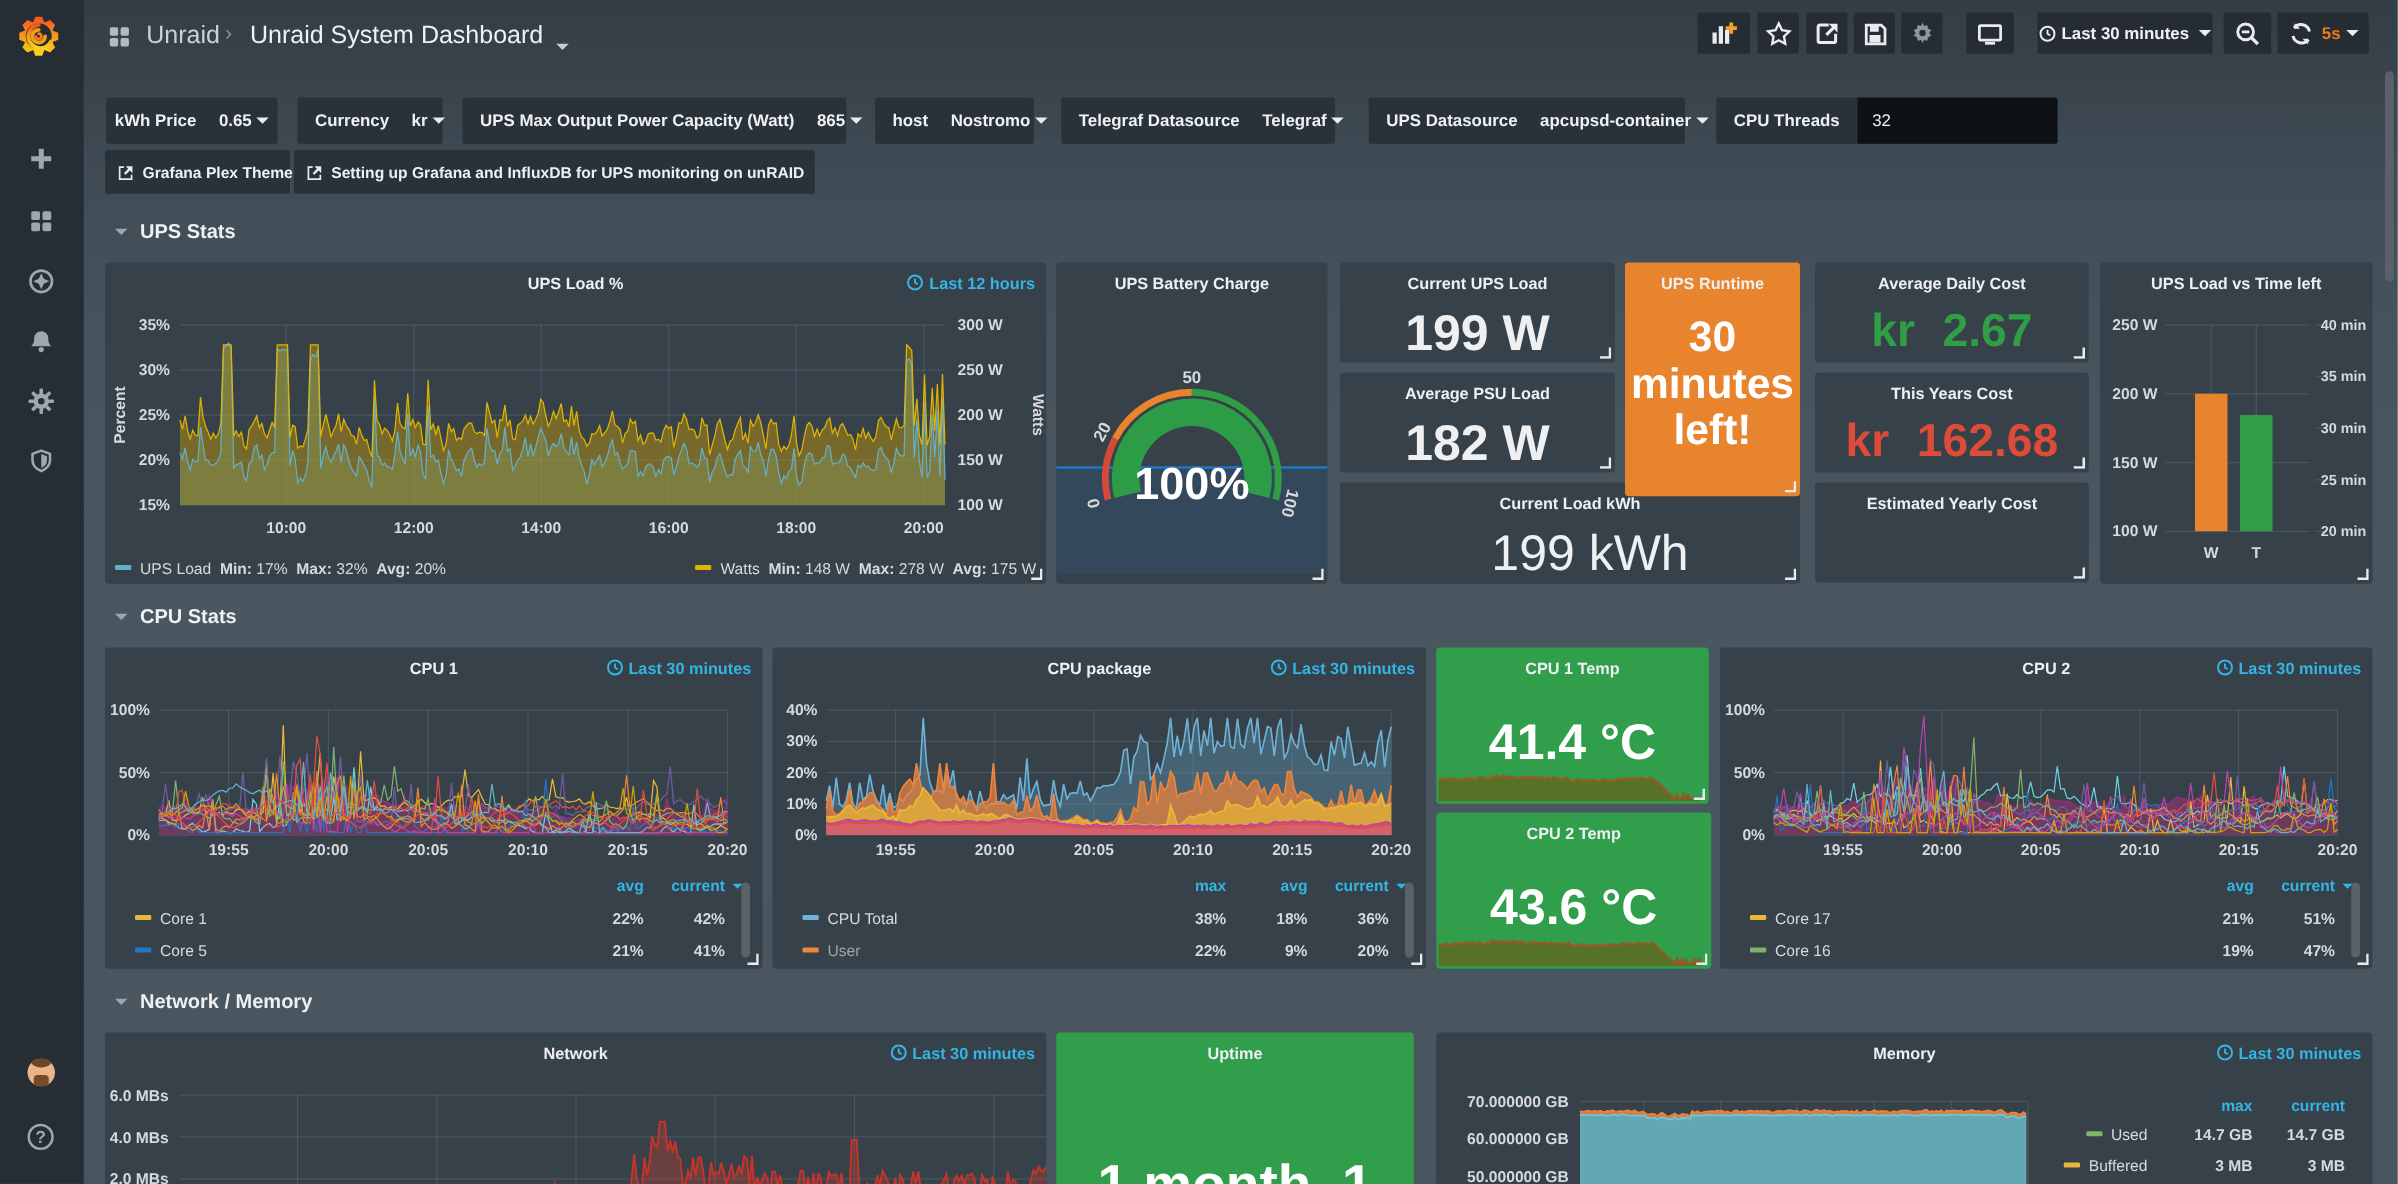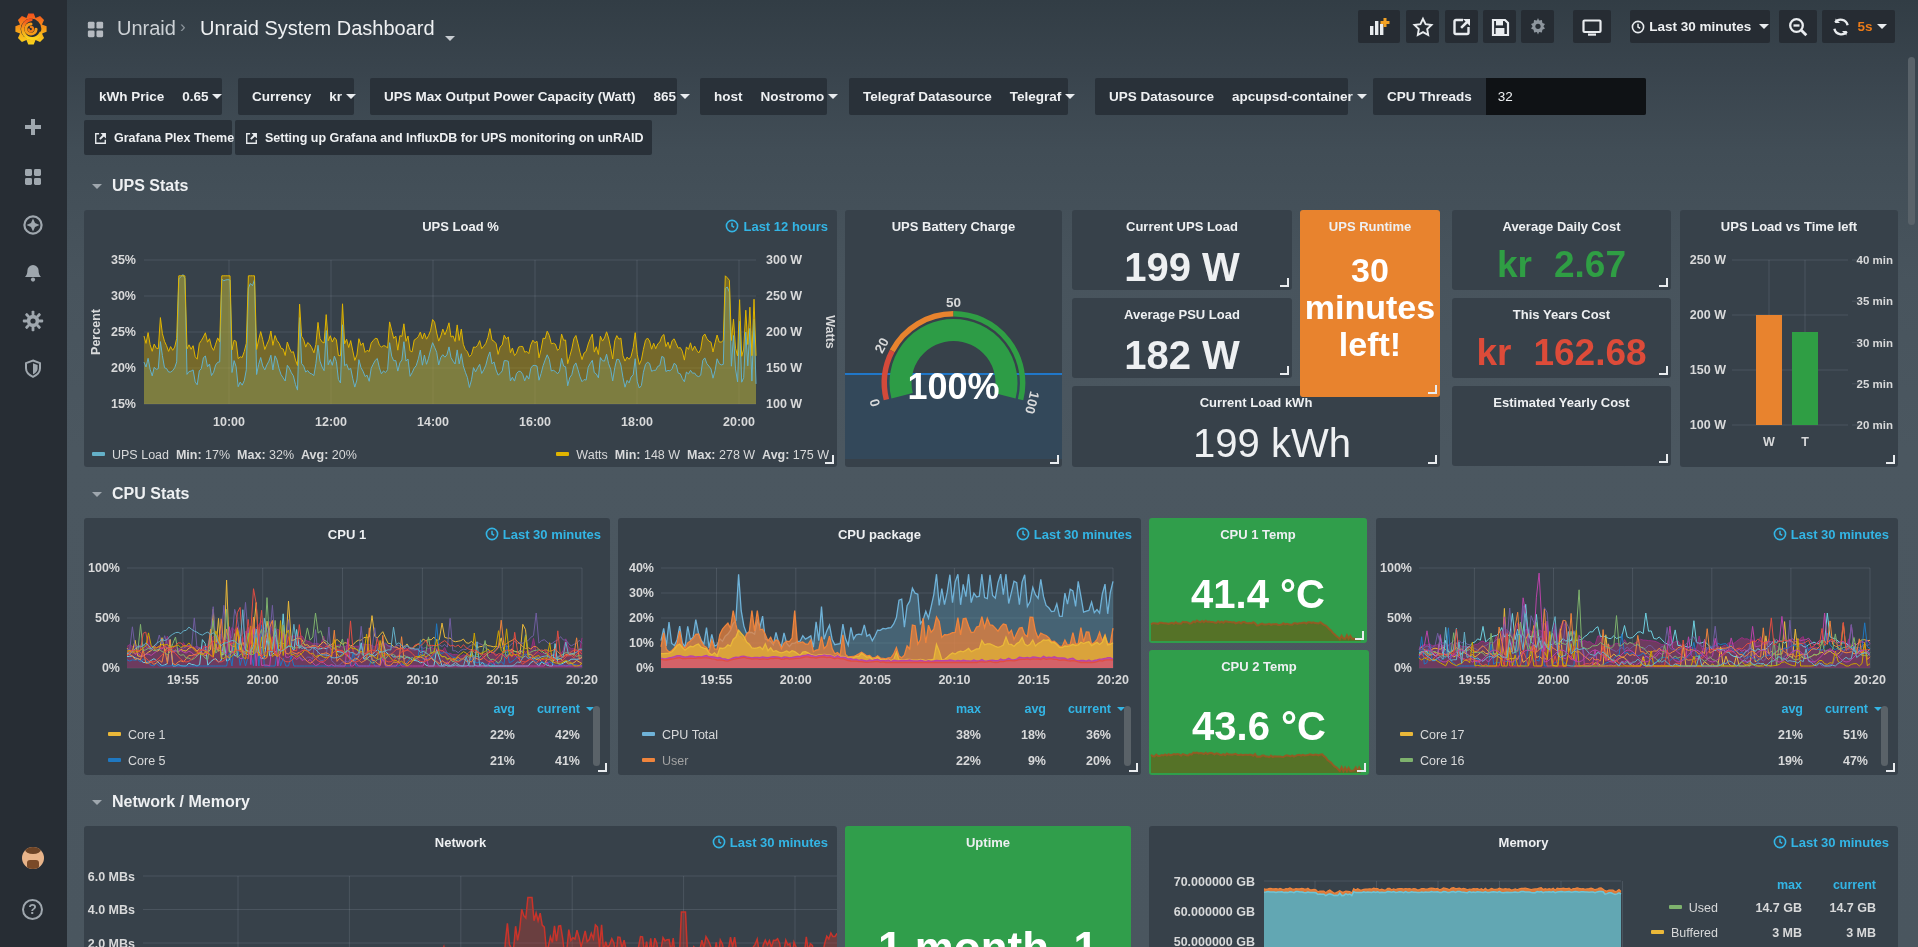--- a/index.html
+++ b/index.html
@@ -137,21 +137,21 @@
         <path d="M17.6 9.2A7 7 0 0 0 5.2 6.4" fill="none" stroke="#e9ecef" stroke-width="2.4"></path>
         <path d="M5.5 2.5v4.5H10z" fill="#e9ecef"></path>
         <path d="M4.4 12.8a7 7 0 0 0 12.4 2.8" fill="none" stroke="#e9ecef" stroke-width="2.4"></path>
         <path d="M16.5 19.5V15H12z" fill="#e9ecef"></path>
       </svg>
       <span style="color:#eb7b18;font-size:13.5px;font-weight:700;margin:0 4px 0 5px">5s</span>
       <span style="display:inline-block;width:0;height:0;border-left:5px solid transparent;border-right:5px solid transparent;border-top:5px solid #e9ecef;vertical-align:2px"></span>
     </div>
   </div>
 <div style="position:absolute;right:3px;top:57px;width:7px;height:168px;background:#596269;border-radius:4px"></div>
-<div class="pill" style="left:85px;width:137px;justify-content:space-between">
+<div class="pill" style="left:85px;width:137px;justify-content:center">
     <span>kWh Price</span>
     <span class="val">0.65 <span style="display:inline-block;width:0;height:0;border-left:5px solid transparent;border-right:5px solid transparent;border-top:5px solid #e9ecef;vertical-align:2px"></span></span>
   </div>
 <div class="pill" style="left:238px;width:116px;justify-content:space-between">
     <span>Currency</span>
     <span class="val">kr <span style="display:inline-block;width:0;height:0;border-left:5px solid transparent;border-right:5px solid transparent;border-top:5px solid #e9ecef;vertical-align:2px"></span></span>
   </div>
 <div class="pill" style="left:370px;width:307px;justify-content:space-between">
     <span>UPS Max Output Power Capacity (Watt)</span>
     <span class="val">865 <span style="display:inline-block;width:0;height:0;border-left:5px solid transparent;border-right:5px solid transparent;border-top:5px solid #e9ecef;vertical-align:2px"></span></span>
@@ -459,20 +459,21 @@
     <div style="position:absolute;left:0;top:54px;width:100%;text-align:center;font-size:40px;line-height:44px;font-weight:700;color:#fff">43.6 °C</div>
     <svg width="214" height="28" style="position:absolute;left:0;bottom:2px">
       <polygon points="2,28 2.0,9.7 3.8,11.3 5.5,11.4 7.3,9.5 9.1,11.0 10.8,11.1 12.6,10.0 14.4,10.5 16.1,9.4 17.9,10.6 19.6,9.2 21.4,10.4 23.2,9.8 24.9,9.1 26.7,9.5 28.5,9.0 30.2,9.4 32.0,10.7 33.8,9.1 35.5,9.6 37.3,10.2 39.1,10.4 40.8,9.1 42.6,9.6 44.4,7.6 46.1,7.9 47.9,7.6 49.6,8.4 51.4,8.1 53.2,8.3 54.9,9.1 56.7,7.7 58.5,9.1 60.2,8.2 62.0,7.9 63.8,8.5 65.5,9.6 67.3,8.3 69.1,8.7 70.8,9.7 72.6,10.0 74.4,9.1 76.1,10.2 77.9,8.5 79.6,9.4 81.4,9.4 83.2,9.7 84.9,9.3 86.7,8.8 88.5,10.1 90.2,10.0 92.0,9.6 93.8,10.2 95.5,9.7 97.3,9.8 99.1,10.1 100.8,9.6 102.6,10.0 104.4,10.8 106.1,9.1 107.9,11.8 109.6,11.6 111.4,11.7 113.2,10.6 114.9,10.6 116.7,11.4 118.5,11.6 120.2,12.2 122.0,10.6 123.8,12.0 125.5,11.3 127.3,11.6 129.1,11.6 130.8,11.5 132.6,11.8 134.4,12.0 136.1,11.0 137.9,10.4 139.6,10.7 141.4,11.5 143.2,10.5 144.9,11.6 146.7,10.9 148.5,10.0 150.2,9.8 152.0,10.6 153.8,9.8 155.5,10.4 157.3,10.3 159.1,10.1 160.8,9.3 162.6,9.7 164.4,10.2 166.1,9.6 167.9,9.7 169.6,10.3 171.4,9.4 173.2,9.3 174.9,11.2 176.7,12.4 178.5,15.1 180.2,16.2 182.0,17.6 183.8,19.6 185.5,21.4 187.3,22.4 189.1,24.3 190.8,26.1 192.6,22.1 194.4,26.2 196.1,22.7 197.9,26.2 199.6,22.9 201.4,26.1 203.2,25.7 204.9,25.6 206.7,22.6 208.5,26.3 210.2,22.5 212.0,25.7 212,28" fill="rgba(110,85,15,0.6)"></polygon>
       <polyline points="2.0,9.7 3.8,11.3 5.5,11.4 7.3,9.5 9.1,11.0 10.8,11.1 12.6,10.0 14.4,10.5 16.1,9.4 17.9,10.6 19.6,9.2 21.4,10.4 23.2,9.8 24.9,9.1 26.7,9.5 28.5,9.0 30.2,9.4 32.0,10.7 33.8,9.1 35.5,9.6 37.3,10.2 39.1,10.4 40.8,9.1 42.6,9.6 44.4,7.6 46.1,7.9 47.9,7.6 49.6,8.4 51.4,8.1 53.2,8.3 54.9,9.1 56.7,7.7 58.5,9.1 60.2,8.2 62.0,7.9 63.8,8.5 65.5,9.6 67.3,8.3 69.1,8.7 70.8,9.7 72.6,10.0 74.4,9.1 76.1,10.2 77.9,8.5 79.6,9.4 81.4,9.4 83.2,9.7 84.9,9.3 86.7,8.8 88.5,10.1 90.2,10.0 92.0,9.6 93.8,10.2 95.5,9.7 97.3,9.8 99.1,10.1 100.8,9.6 102.6,10.0 104.4,10.8 106.1,9.1 107.9,11.8 109.6,11.6 111.4,11.7 113.2,10.6 114.9,10.6 116.7,11.4 118.5,11.6 120.2,12.2 122.0,10.6 123.8,12.0 125.5,11.3 127.3,11.6 129.1,11.6 130.8,11.5 132.6,11.8 134.4,12.0 136.1,11.0 137.9,10.4 139.6,10.7 141.4,11.5 143.2,10.5 144.9,11.6 146.7,10.9 148.5,10.0 150.2,9.8 152.0,10.6 153.8,9.8 155.5,10.4 157.3,10.3 159.1,10.1 160.8,9.3 162.6,9.7 164.4,10.2 166.1,9.6 167.9,9.7 169.6,10.3 171.4,9.4 173.2,9.3 174.9,11.2 176.7,12.4 178.5,15.1 180.2,16.2 182.0,17.6 183.8,19.6 185.5,21.4 187.3,22.4 189.1,24.3 190.8,26.1 192.6,22.1 194.4,26.2 196.1,22.7 197.9,26.2 199.6,22.9 201.4,26.1 203.2,25.7 204.9,25.6 206.7,22.6 208.5,26.3 210.2,22.5 212.0,25.7" fill="none" stroke="rgba(150,90,35,0.95)" stroke-width="2"></polyline>
     </svg>
     <svg width="10" height="10" style="position:absolute;right:3px;bottom:3px">
       <path d="M1 9 L9 9 L9 1" fill="none" stroke="#e9ecef" stroke-width="2"></path>
     </svg>
   </div>
 <div class="panel " style="left:1376px;top:518px;width:522px;height:257px;background:#37414a">
+    <div class="ptitle">CPU 2</div>
     <div class="plink"><svg width="14" height="14" viewBox="0 0 14 14" style="vertical-align:-2px;margin-right:4px">
         <circle cx="7" cy="7" r="5.6" fill="none" stroke="#33b5e5" stroke-width="1.6"></circle>
         <path d="M7 3.8V7l2.2 1.4" fill="none" stroke="#33b5e5" stroke-width="1.5"></path>
       </svg>Last 30 minutes</div>
     <div style="position:absolute;top:0;left:0"><svg width="522" height="180">
         <line x1="43.0" y1="50" x2="494.0" y2="50" stroke="rgba(210,220,230,0.13)" stroke-width="1"></line>
         <line x1="43.0" y1="100" x2="494.0" y2="100" stroke="rgba(210,220,230,0.13)" stroke-width="1"></line>
         <line x1="43.0" y1="150" x2="494.0" y2="150" stroke="rgba(210,220,230,0.13)" stroke-width="1"></line>
         <line x1="98.4" y1="50" x2="98.4" y2="150" stroke="rgba(210,220,230,0.13)" stroke-width="1"></line>
         <text x="98.4" y="166" text-anchor="middle" class="ax">19:55</text>

